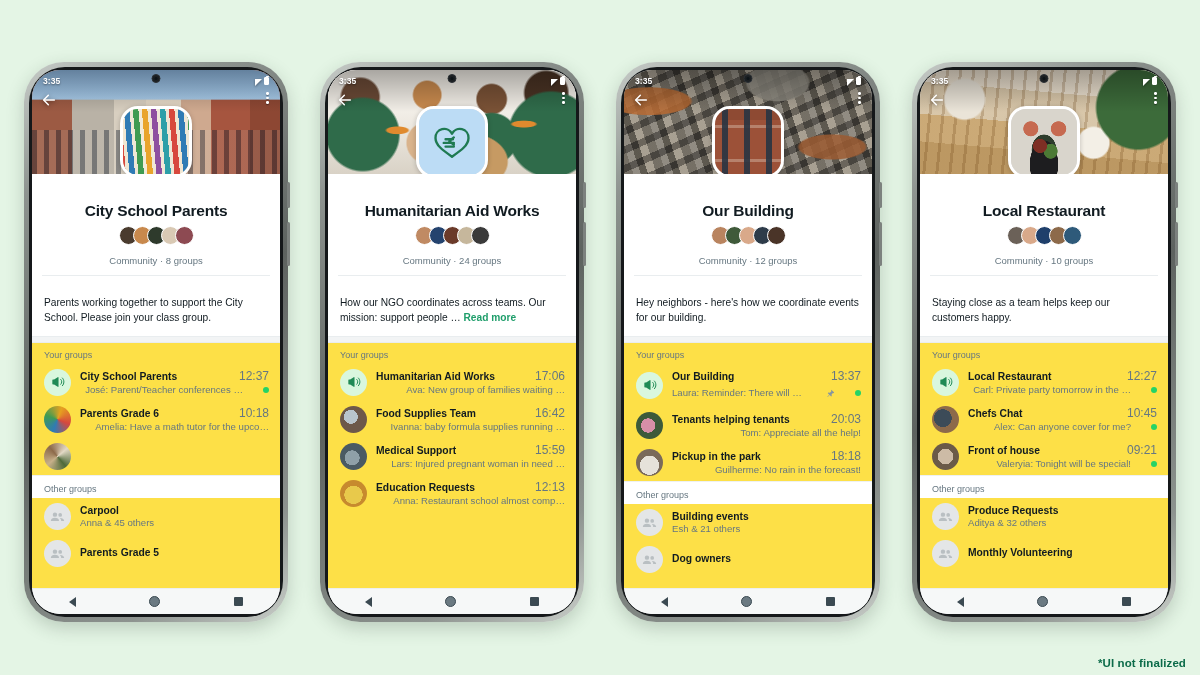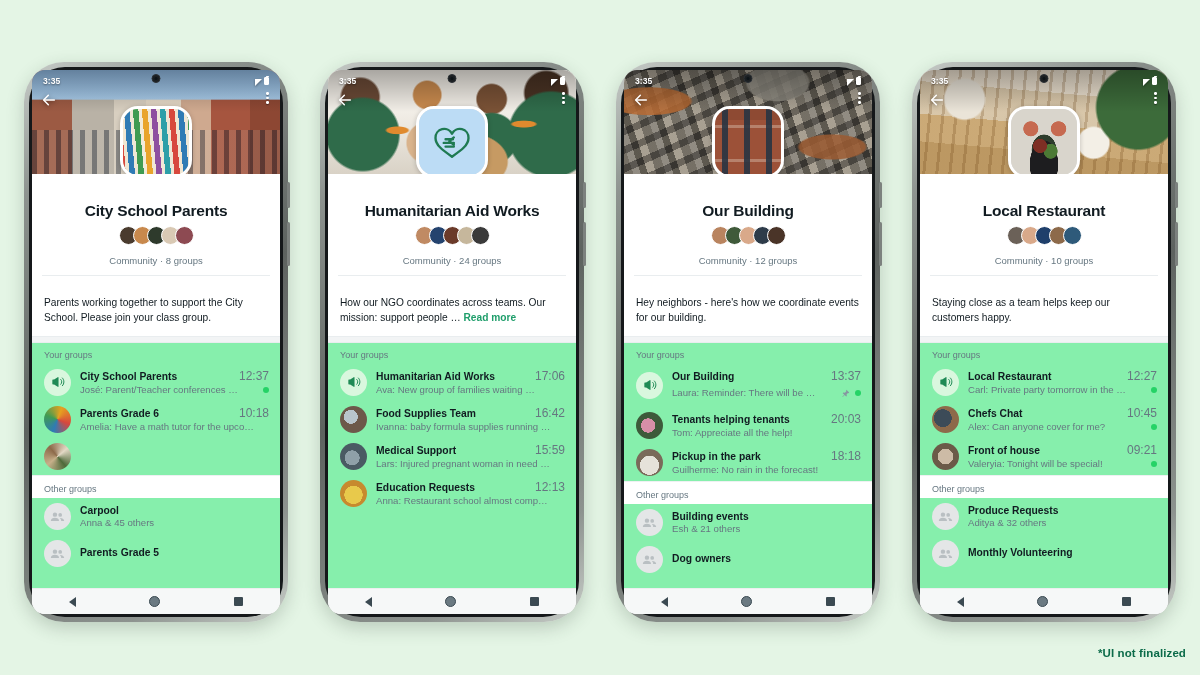--- a/index.html
+++ b/index.html
@@ -29,21 +29,21 @@
 
   .bezel {
     width: 100%; height: 100%;
     border-radius: 36px;
     background: #15181a;
     padding: 3px;
     position: relative;
   }
   .screen {
     width: 100%; height: 100%;
-    border-radius: 13px;
+    border-radius: 28px;
     overflow: hidden;
     background: #fff;
     position: relative;
     display: flex; flex-direction: column;
   }
 
   
   .side-btn {
     position: absolute; right: -2px; width: 3px; border-radius: 2px;
     background: #7c817e;
@@ -226,21 +226,21 @@
 
   .desc {
     padding:9px 12px 10px;
     font-size:10.2px; line-height:1.5; color:#111b21;
     background:#fff;
   }
   .readmore { color:#1f9e6b; font-weight:600; cursor:pointer; }
   .band { height:7px; background:#f2f4f5; border-top:1px solid #e9edef; border-bottom:1px solid #e9edef; }
 
   
-  .list { flex:1 1 auto; overflow:hidden; background:#86efac; }
+  .list { flex:1 1 auto; overflow:hidden; background:#fde047; }
   .sec-title { font-size:9px; color:#667781; padding:7px 12px 4px; }
   .sec-title.other { border-top:1px solid #eef1f2; padding-top:8px; background:#fff; }
 
   .row { display:flex; align-items:center; gap:9px; padding:5px 11px 5px 12px; }
   .ava { width:27px; height:27px; border-radius:50%; flex:0 0 27px; position:relative; overflow:hidden; }
   .ava.announce { background:#d9f7de; display:flex; align-items:center; justify-content:center; overflow:visible;}
   .ava.placeholder { background:#e4e6e7; display:flex; align-items:center; justify-content:center; }
 
   .ava.ph1 { background: conic-gradient(from 20deg,#e6a11f,#d7483d,#2f7bb5,#3f9b52,#e6a11f); }
   .ava.ph2 { background: conic-gradient(from 140deg,#4e6a3a,#c7b08a,#8d6a4a,#e3d9c6,#4e6a3a); }
@@ -250,38 +250,38 @@
   .ava.ph6 { background: radial-gradient(circle at 50% 55%,#e8c94b 0 45%, #c78a2e 46% 100%); }
   .ava.ph7 { background: radial-gradient(circle at 45% 50%,#d78fa8 0 35%, #3d5a3a 36% 100%); }
   .ava.ph8 { background: radial-gradient(circle at 50% 60%,#e6e2da 0 45%, #7a6a5a 46% 100%); }
   .ava.ph9 { background: radial-gradient(circle at 40% 45%,#3c4b58 0 40%, #8d6a4a 41% 100%); }
   .ava.ph10 { background: radial-gradient(circle at 50% 50%,#cdbba6 0 40%, #6b5a48 41% 100%); }
 
   .rowbody { flex:1 1 auto; min-width:0; }
   .rowtop { display:flex; align-items:baseline; gap:6px; }
   .rowname { font-size:10.3px; font-weight:700; color:#111b21; white-space:nowrap; overflow:hidden; text-overflow:ellipsis; flex:1 1 auto; }
   .rowtime { font-size:12px; color:#667781; flex:0 0 auto; }
-  .rowbot { display:flex; align-items:center; gap:5px; margin-top:1px; }
+  .rowbot { display:flex; align-items:center; gap:20px; margin-top:1px;text-align:right; }
   .rowmsg { font-size:9.6px; color:#667781; white-space:nowrap; overflow:hidden; text-overflow:ellipsis; flex:1 1 auto; }
   .rowsub { font-size:9.6px; color:#667781; margin-top:1px; }
   .dot { width:6px; height:6px; border-radius:50%; background:#25d366; flex:0 0 6px; }
   .pin { flex:0 0 9px; }
 
   
   .navbar {
     flex:0 0 26px; height:26px; background:#f6f8f8;
     display:flex; align-items:center; justify-content:space-around;
     border-top:1px solid #eceff0;
   }
   .nav-back { width:0;height:0;border-right:7px solid #3b4a52;border-top:5px solid transparent;border-bottom:5px solid transparent; }
   .nav-home { width:11px;height:11px;border-radius:50%;border:1.6px solid #3b4a52;background:#6b7a82; }
   .nav-recent { width:9px;height:9px;background:#3b4a52;border-radius:1px; }
 
   .footnote {
-    position:absolute; right:14px; bottom:16px;
+    position:absolute; right:14px; bottom:6px;
     font-size:11.5px; font-weight:700; color:#0b6b49; letter-spacing:.1px;margin-top:41px;
   }
 </style>
 </head>
 <body>
 
 <div class="stage">
   <div id="phones">
       <div class="phone p1">
         <div class="side-btn b1"></div>

